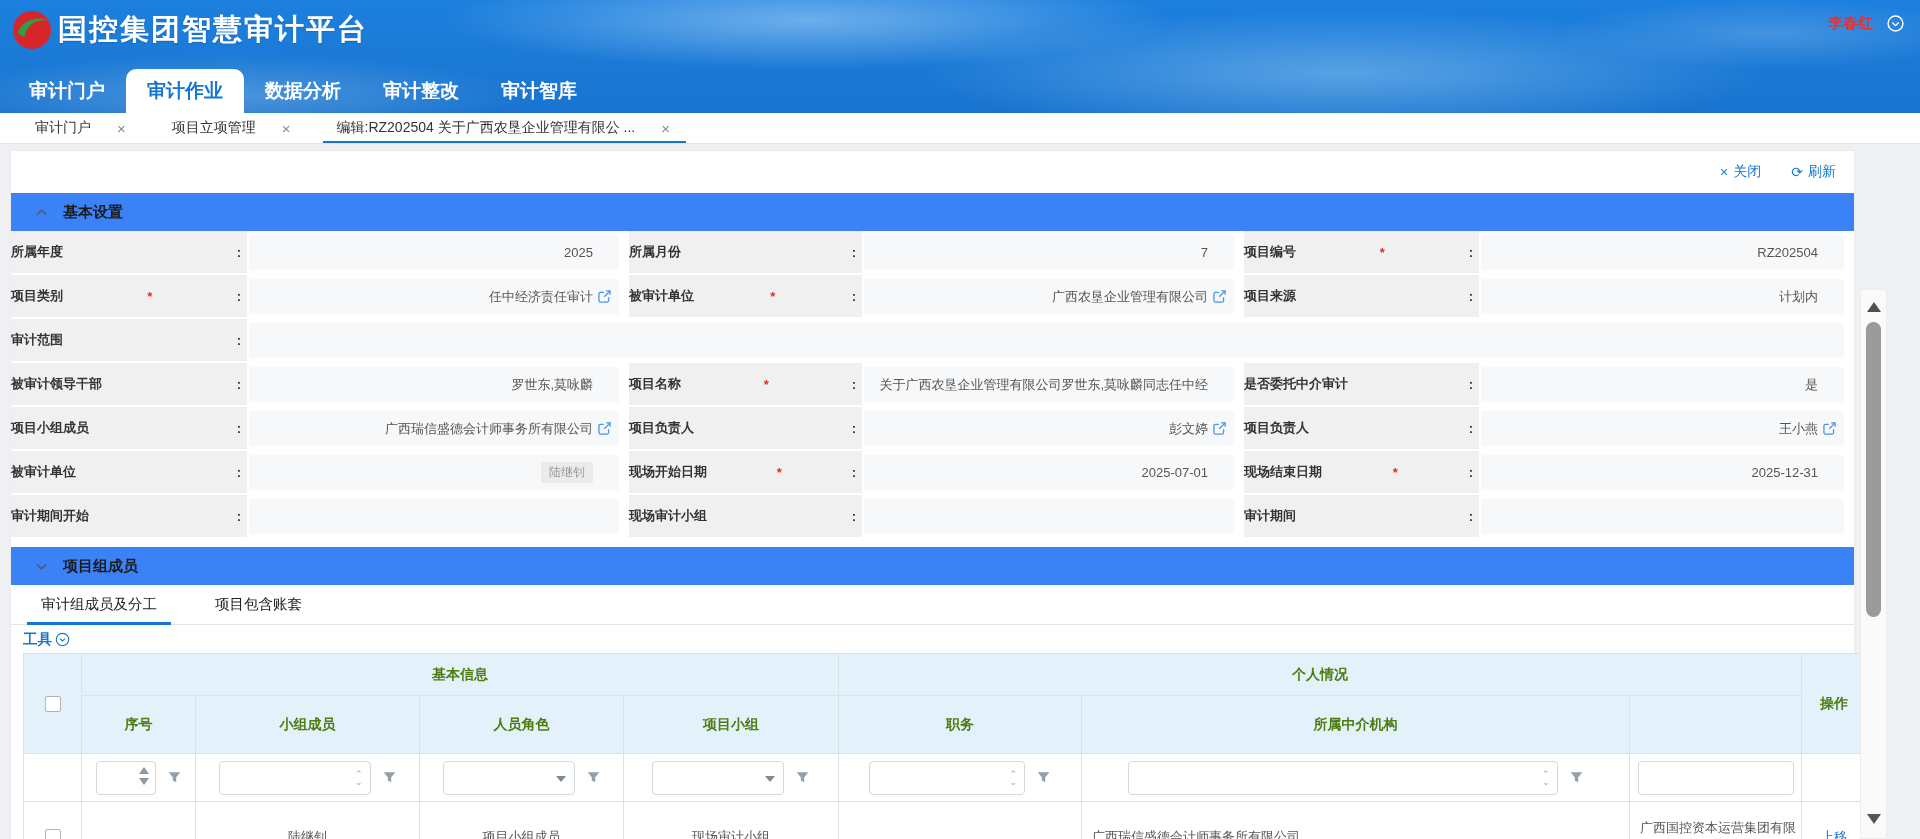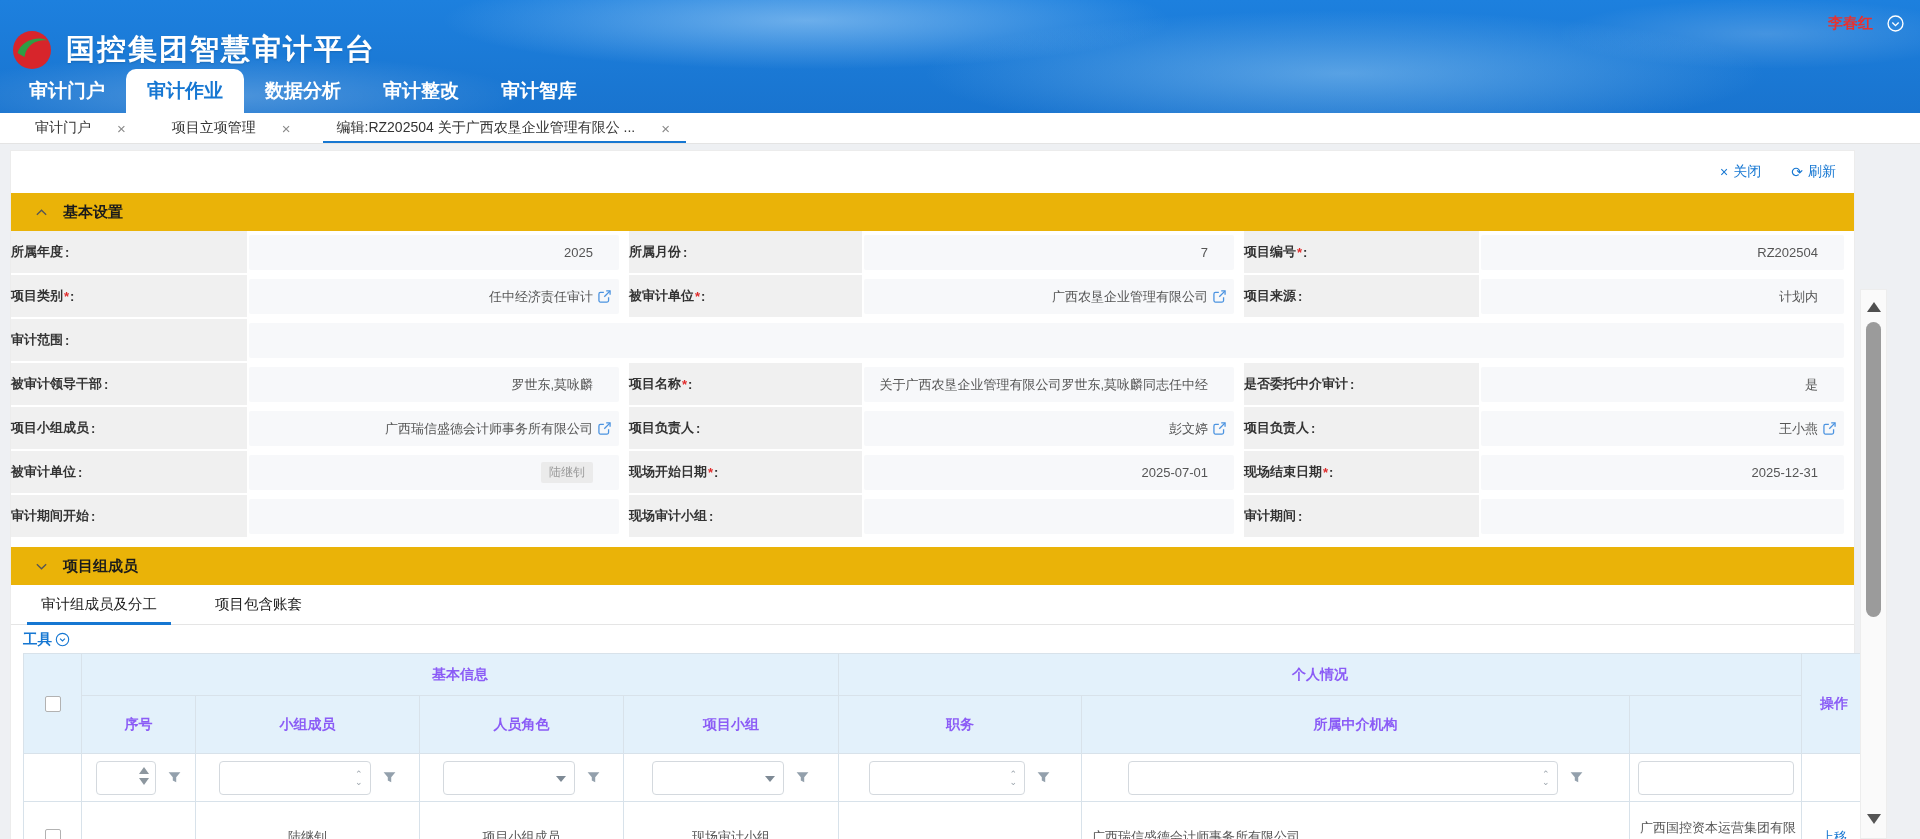--- a/index.html
+++ b/index.html
@@ -10,21 +10,21 @@
   
   .topbar {
     position:relative; height:113px;
     background:
       radial-gradient(ellipse 420px 60px at 12% 85%, rgba(255,255,255,.22), transparent 70%),
       radial-gradient(ellipse 520px 70px at 42% 18%, rgba(173,214,248,.55), transparent 70%),
       radial-gradient(ellipse 600px 90px at 70% 65%, rgba(150,203,244,.5), transparent 70%),
       radial-gradient(ellipse 300px 50px at 92% 30%, rgba(255,255,255,.18), transparent 70%),
       linear-gradient(180deg,#1d80de,#1974cf);
   }
-  .brand { position:absolute; top:10px; left:12px; display:flex; align-items:center; gap:14px;margin-top:20px; }
+  .brand { position:absolute; top:10px; left:12px; display:flex; align-items:center; gap:6px; }
   .logo { width:40px; height:40px; }
   .app-title { color:#fff; font-size:29px; font-weight:bold; letter-spacing:2px; text-shadow:0 1px 2px rgba(0,0,0,.15); }
   .user { position:absolute; top:14px; right:16px; display:flex; align-items:center; gap:14px; }
   .user-name { color:#e8312f; font-size:15px; font-weight:bold; }
   .nav { position:absolute; bottom:0; left:8px; display:flex; }
   .nav-item { height:44px; line-height:44px; padding:0 21px; color:#fff; font-size:19px; font-weight:bold; cursor:pointer; }
   .nav-item.active { background:#fff; color:#1677d2; border-radius:10px 10px 0 0; }
 
   
   .tabstrip { height:31px; background:#fff; border-bottom:1px solid #e4e4e4; display:flex; align-items:stretch; padding-left:35px; }
@@ -34,44 +34,44 @@
   .otab.active::after { content:""; position:absolute; left:-14px; right:-16px; bottom:0; height:2px; background:#1677d2; }
 
   
   .content { position:relative; height:695px; padding:6px 65px 0 10px; }
   .panel { background:#fff; height:100%; border:1px solid #ececec; border-bottom:none; }
 
   .actions { height:42px; display:flex; align-items:center; justify-content:flex-end; gap:30px; padding-right:18px; }
   .act { display:flex; align-items:center; gap:5px; color:#1677d2; font-size:14px; cursor:pointer; }
   .act .ico { font-size:14px; }
 
-  .sec-hd { height:38px; background:#eab308; display:flex; align-items:center; padding-left:24px; gap:15px; }
+  .sec-hd { height:38px; background:#3b82f6; display:flex; align-items:center; padding-left:24px; gap:15px; }
   .sec-title { font-size:15px; font-weight:bold; color:#1b1b1b; }
 
   
   .fgrid { display:grid; grid-template-columns:236px 382px 233px 382px 235px 1fr; grid-auto-rows:44px; }
-  .lbl { background:#f0f0f0; border-bottom:2px solid #fff; display:flex; align-items:center; justify-content:flex-start; padding-right:6px; font-size:13px; font-weight:bold; color:#333; }
+  .lbl { background:#f0f0f0; border-bottom:2px solid #fff; display:flex; align-items:center; justify-content:space-between; padding-right:6px; font-size:13px; font-weight:bold; color:#333; }
   .req { color:#e02b2b; margin:0 1px; }
   .val { background:#fff; padding:4px 10px 5px 2px; }
   .field { position:relative; height:35px; background:#f7f8fa; border-radius:2px; display:flex; align-items:center; padding:0 26px 0 9px; font-size:13px; color:#555;justify-content:flex-end; }
   .fv.clip { white-space:nowrap; overflow:hidden; max-width:100%; }
   .ext { position:absolute; right:7px; top:10px; width:15px; height:15px; cursor:pointer; }
   .wide { grid-column:2 / 7; }
   .tag { background:#ebebeb; color:#9a9a9a; font-size:12px; height:21px; line-height:21px; padding:0 8px; border-radius:2px; }
 
   .team-wrap { margin-top:8px; }
   .subtabs { height:40px; border-bottom:1px solid #e5e5e5; display:flex; align-items:stretch; padding-left:22px; gap:42px; }
   .stab { display:flex; align-items:center; padding:0 8px; font-size:14.5px; color:#222; position:relative; cursor:pointer; }
   .stab.active::after { content:""; position:absolute; left:-6px; right:-6px; bottom:-1px; height:3px; background:#1677d2; }
   .tools { height:28px; display:flex; align-items:center; gap:3px; padding-left:12px; color:#1677d2; font-size:14.5px; font-weight:bold; cursor:pointer; }
 
   
   table.grid { border-collapse:collapse; margin-left:12px; width:1843px; table-layout:fixed; }
   table.grid th, table.grid td { border:1px solid #d8e2ea; }
-  th.hd { background:#e3f1fb; font-size:14px; font-weight:bold; color:#8b5cf6; }
+  th.hd { background:#e3f1fb; font-size:14px; font-weight:bold; color:#4d7c0f; }
   tr.g-row th { height:42px; }
   tr.c-row th { height:58px; }
   th.opcol, td.opcol { border-left:1px solid #b9c2cb; }
   .cbx { width:16px; height:16px; background:#fff; border:1px solid #b2b2b2; border-radius:2px; margin:0 auto; }
   tr.f-row td { height:48px; background:#fff; }
   .fcell { display:flex; align-items:center; justify-content:center; gap:11px; padding:0 6px; }
   .fbox { position:relative; height:34px; background:#fff; border:1px solid #d4d9de; border-radius:4px; }
   .funnel { width:15px; height:15px; flex:0 0 auto; }
   .spin { position:absolute; right:6px; top:5px; display:flex; flex-direction:column; gap:4px; }
   .tri-up { width:0; height:0; border-left:5px solid transparent; border-right:5px solid transparent; border-bottom:7px solid #8d979f; }

